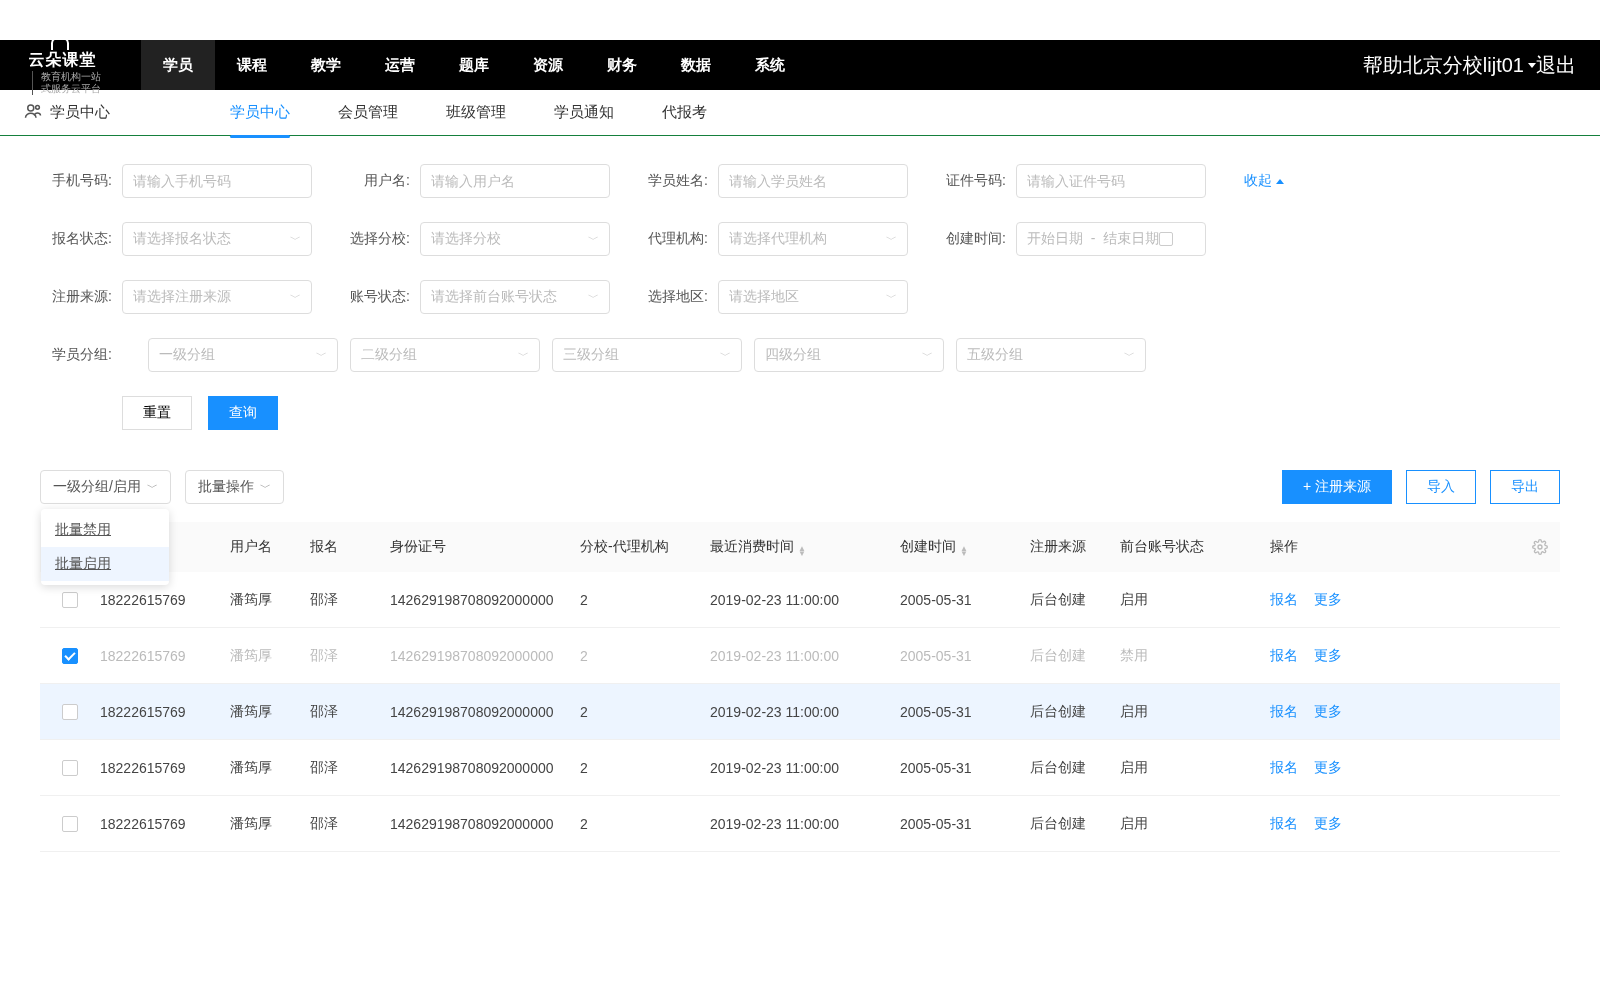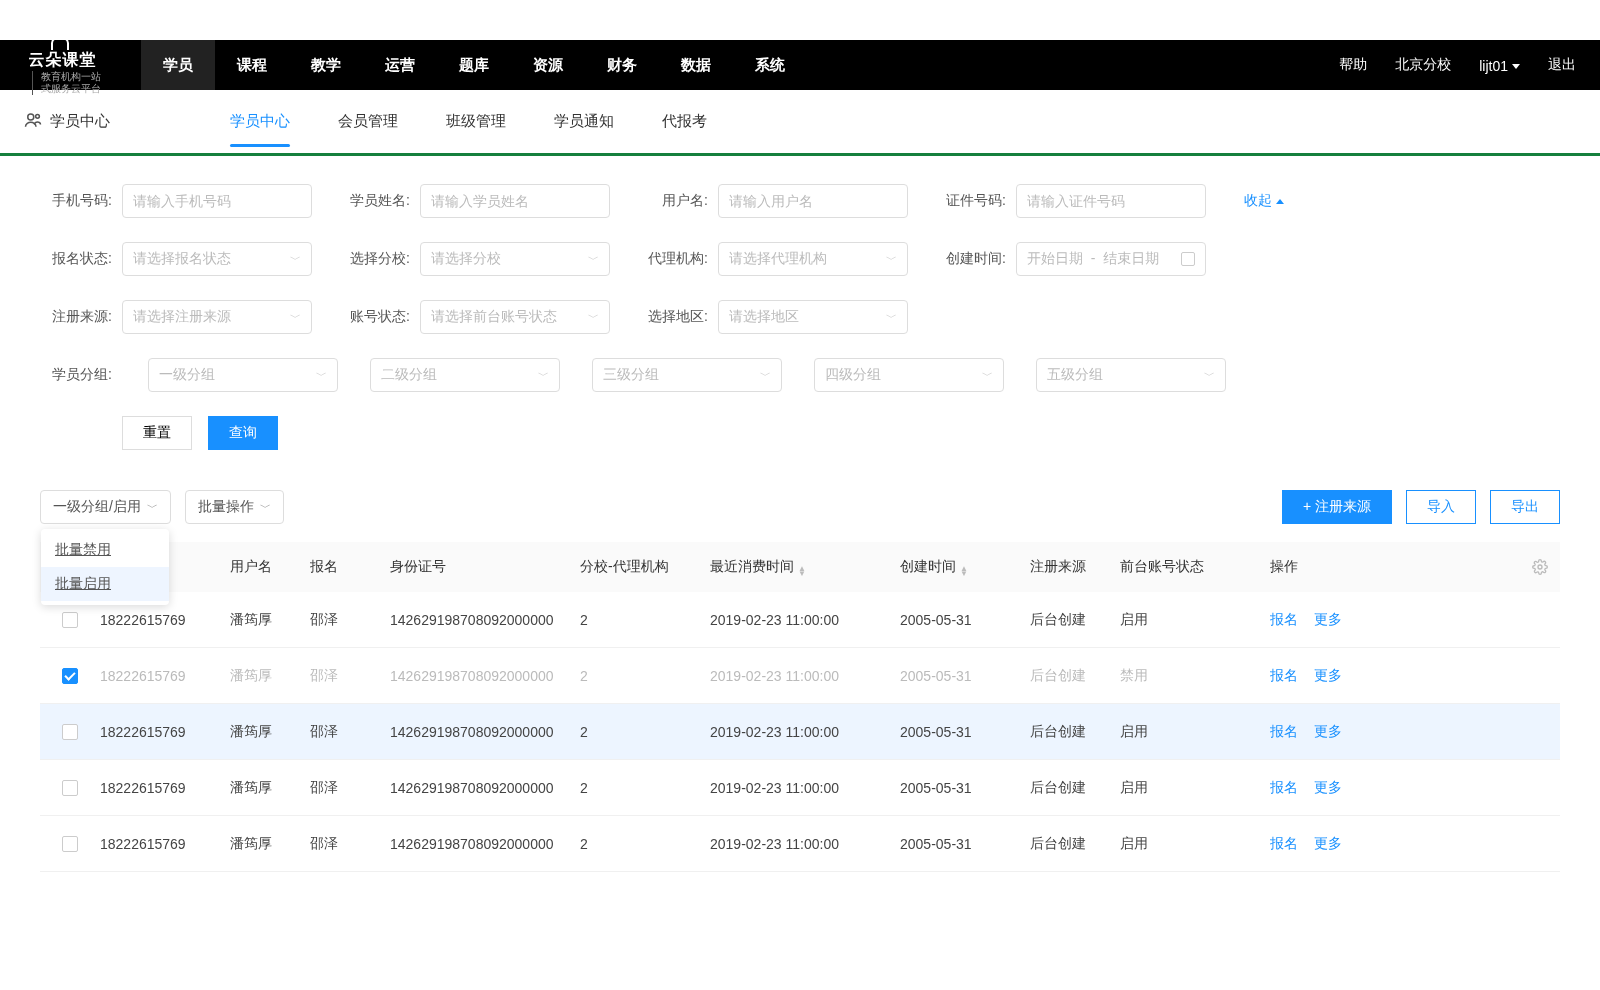--- a/index.html
+++ b/index.html
@@ -8,48 +8,48 @@
 
   
   .topnav { height: 50px; background: #000; color: #fff; display: flex; align-items: center; padding: 0 24px; position: relative; }
   .logo { display: flex; align-items: center; margin-right: 40px; flex-direction: column; }
   .logo-mark { width: 18px; height: 14px; border: 2px solid #fff; border-bottom: none; border-radius: 55% 55% 0 0; position: relative; margin-right: 6px; }
   .logo-text { font-size: 16px; font-weight: 600; letter-spacing: 1px; }
   .logo-sub { font-size: 10px; color: #aaa; border-left: 1px solid #555; padding-left: 8px; margin-left: 8px; line-height: 1.2; }
   .topnav-items { display: flex; height: 100%; }
   .topnav-items > div { padding: 0 22px; display: flex; align-items: center; height: 100%; cursor: pointer; font-size: 15px; font-weight: bold; }
   .topnav-items > div.active { background: #222; }
-  .topnav-right { margin-left: auto; display: flex; align-items: flex-end; gap: 28px; font-size: 14px; }
+  .topnav-right { margin-left: auto; display: flex; align-items: center; font-size: 20px; }
   .topnav-right .user { display: flex; align-items: center; }
   .caret-down { width: 0; height: 0; border-left: 4px solid transparent; border-right: 4px solid transparent; border-top: 5px solid #fff; margin-left: 4px; }
 
   
-  .subnav { height: 66px; display: flex; align-items: center; padding: 12px 24px; border-bottom: 3px solid #15803d; position: relative; }
+  .subnav { height: 46px; display: flex; align-items: center; padding: 12px 24px; border-bottom: 1px solid #15803d; position: relative; }
   .subnav-title { display: flex; align-items: center; gap: 8px; margin-right: 120px; font-size: 15px; color: #333; }
   .person-icon svg { width: 18px; height: 18px; }
   .subnav-tabs { display: flex; gap: 48px; }
   .subnav-tabs > div { cursor: pointer; font-size: 15px; padding: 12px 0; position: relative; }
   .subnav-tabs > div.active { color: #1890ff; }
   .subnav-tabs > div.active::after { content: ""; position: absolute; bottom: -4px; left: 0; right: 0; height: 3px; background: #1890ff; border-radius: 2px; }
 
   
   .filters { padding: 28px 40px 10px 40px; }
   .filter-row { display: flex; align-items: center; margin-bottom: 24px; gap: 26px; }
   .filter-item { display: flex; align-items: center; }
   .filter-label { width: 72px; text-align: right; color: #555; margin-right: 10px; font-size: 14px; }
   .inp, .sel { height: 34px; border: 1px solid #ddd; border-radius: 4px; padding: 0 10px; font-size: 14px; color: #333; background: #fff; }
   .inp::placeholder, .sel.placeholder { color: #bbb; }
   .inp { width: 190px; }
   .sel { width: 190px; display: flex; align-items: center; justify-content: space-between; color: #bbb; cursor: pointer; }
   .sel .chev { color: #ccc; font-size: 11px; }
   .collapse-link { color: #1890ff; cursor: pointer; margin-left: 12px; display: flex; align-items: center; font-size: 14px; }
   .chev-up { width: 0; height: 0; border-left: 4px solid transparent; border-right: 4px solid transparent; border-bottom: 5px solid #1890ff; margin-left: 4px; }
-  .date-range { width: 190px; height: 34px; border: 1px solid #ddd; border-radius: 4px; display: flex; align-items: center; padding: 0 10px; color: #bbb; justify-content: space-between; }
+  .date-range { width: 190px; height: 34px; border: 1px solid #ddd; border-radius: 4px; display: flex; align-items: center; padding: 0 10px; color: #bbb; }
   .cal-icon { width: 14px; height: 14px; border: 1.5px solid #ccc; border-radius: 2px; position: relative; }
-  .group-row { display: flex; gap: 32px; }
+  .group-row { display: flex; gap: 12px; }
   .group-row .sel { width: 190px; }
 
   .btn { height: 34px; padding: 0 20px; border-radius: 0; border: 1px solid #ddd; background: #fff; cursor: pointer; font-size: 14px; display: inline-flex; align-items: center; justify-content: center; }
   .btn.primary { background: #1890ff; color: #fff; border-color: #1890ff; }
   .btn.outline-primary { border-color: #1890ff; color: #1890ff; }
   .btn-row { display: flex; gap: 16px; margin-left: 82px; }
 
   
   .action-bar { display: flex; align-items: center; padding: 0 40px 18px 40px; margin-top: 30px; position: relative; }
   .dropdown-btn { height: 34px; padding: 0 12px; border: 1px solid #ddd; border-radius: 4px; display: flex; align-items: center; gap: 6px; cursor: pointer; font-size: 14px; color: #555; position: relative; }
@@ -141,26 +141,26 @@
       </div>
   </div>
 
   <div class="filters">
     <div class="filter-row">
       <div class="filter-item">
         <span class="filter-label">手机号码:</span>
         <input class="inp" placeholder="请输入手机号码" style="">
       </div>
       <div class="filter-item">
+        <span class="filter-label">用户名:</span>
+        <input class="inp" placeholder="请输入用户名" style="">
+      </div>
+      <div class="filter-item">
         <span class="filter-label">学员姓名:</span>
         <input class="inp" placeholder="请输入学员姓名" style="">
-      </div>
-      <div class="filter-item">
-        <span class="filter-label">用户名:</span>
-        <input class="inp" placeholder="请输入用户名" style="">
       </div>
       <div class="filter-item">
         <span class="filter-label">证件号码:</span>
         <input class="inp" placeholder="请输入证件号码" style="">
       </div>
       <span class="collapse-link">
         <span>收起</span>
         <span class="chev-up"></span>
       </span>
     </div>

